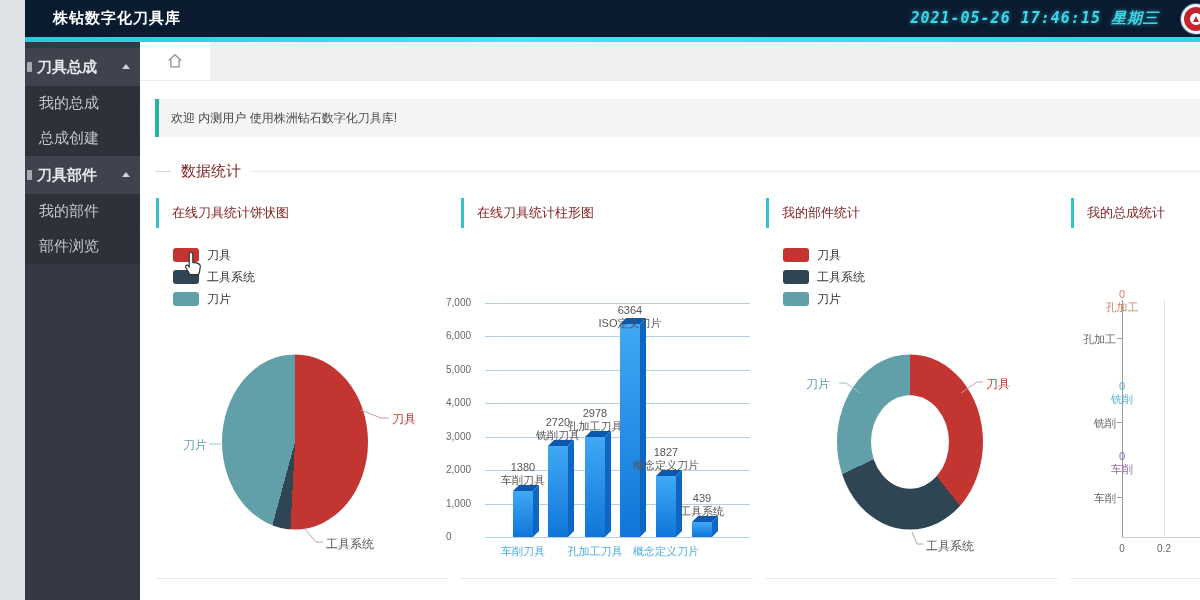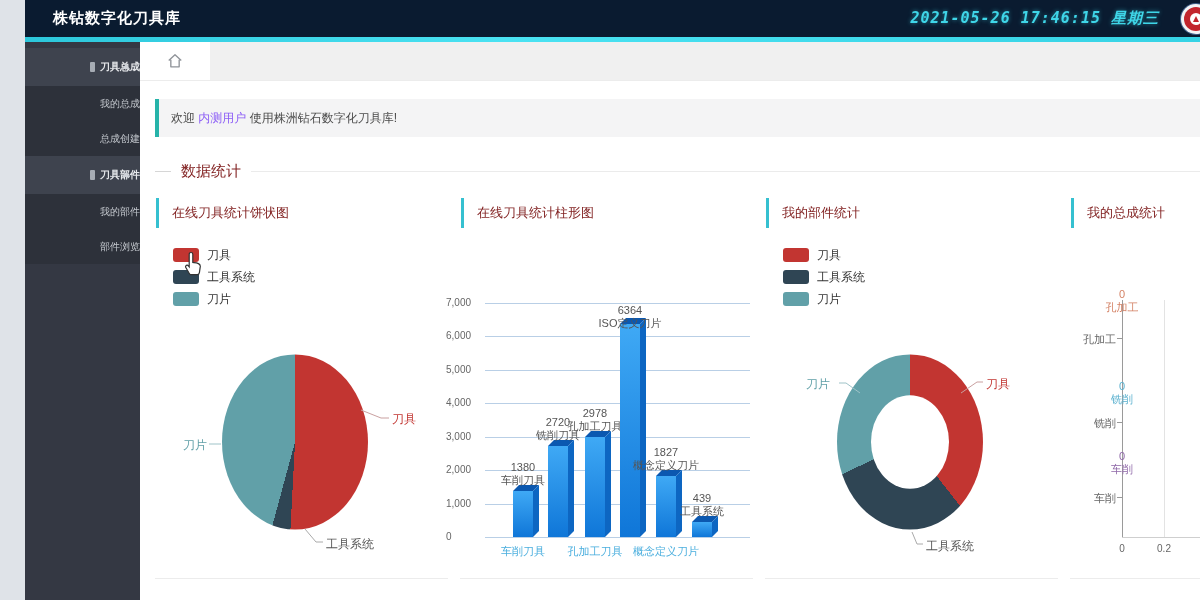--- a/index.html
+++ b/index.html
@@ -21,41 +21,41 @@
         align-items:center;justify-content:center;}
   .logo-core{width:12px;height:12px;border-radius:50%;background:#fff;display:flex;
         align-items:center;justify-content:center;}
   .logo-tri{width:0;height:0;border-left:3px solid transparent;border-right:3px solid transparent;
         border-bottom:6px solid #c2252d;}
   .accent-line{position:absolute;left:0;top:37px;width:1200px;height:5px;
         background:linear-gradient(90deg,#2cc7db,#4ae2f2 40%,#35d2e4);}
 
   
   .sidebar{position:absolute;left:0;top:42px;width:115px;height:558px;background:#343843;}
-  .side-item{position:relative;display:flex;align-items:center;color:#e6e8eb;font-size:10px;
-        cursor:pointer;justify-content:flex-end;}
+  .side-item{position:relative;display:flex;align-items:center;color:#e6e8eb;font-size:15px;
+        cursor:pointer;}
   .side-parent{height:38px;background:#3e434e;font-weight:bold;padding-left:10px;}
   .side-child{height:35px;background:#2d313a;color:#c3c7cd;font-weight:normal;padding-left:14px;}
   .side-parent .p-icon{width:5px;height:10px;background:#b9bec7;margin-right:5px;margin-left:-8px;
         border-radius:1px;opacity:.85;}
   .tri-up{position:absolute;right:10px;top:16px;width:0;height:0;
         border-left:4px solid transparent;border-right:4px solid transparent;
         border-bottom:5px solid #cfd3d9;}
 
   
   .tabbar{position:absolute;left:115px;top:42px;width:1085px;height:38px;background:#ffffff;
         border-bottom:1px solid #ececec;}
   .tab-rest{position:absolute;left:70px;top:0;width:1015px;height:38px;background:#f0f0f0;}
   .tab-home{position:absolute;left:0;top:0;width:70px;height:38px;background:#ffffff;
         display:flex;align-items:center;justify-content:center;cursor:pointer;}
 
   .welcome{position:absolute;left:130px;top:99px;width:1053px;height:38px;background:#f4f4f5;
         border-left:4px solid #26b3a9;display:flex;align-items:center;font-size:12px;color:#4a4a4a;}
   .welcome span{white-space:pre;}
-  .welcome .user{color:#8b5cf6;}
+  .welcome .user{color:#404040;}
 
   .section-divider{position:absolute;left:130px;top:163px;width:1053px;height:16px;
         display:flex;align-items:center;}
   .sd-line-l{width:16px;height:1px;background:#d6d6d6;}
   .sd-text{color:#7f1d1d;font-size:15px;padding:0 10px;}
   .sd-line-r{flex:1;height:1px;background:#ebebeb;}
 
   
   .panel{position:absolute;top:192px;width:293px;height:386px;border-bottom:1px solid #ececec;
         background:#fff;}

